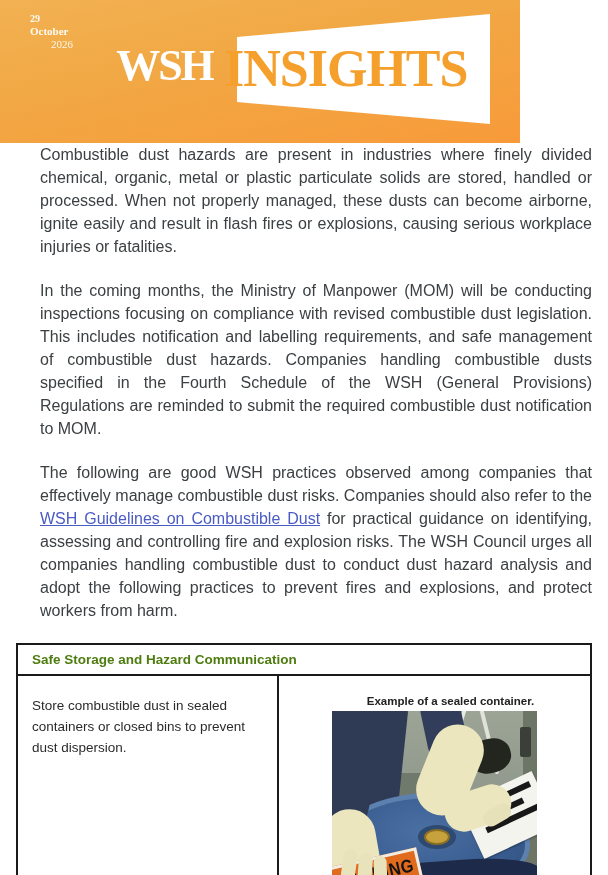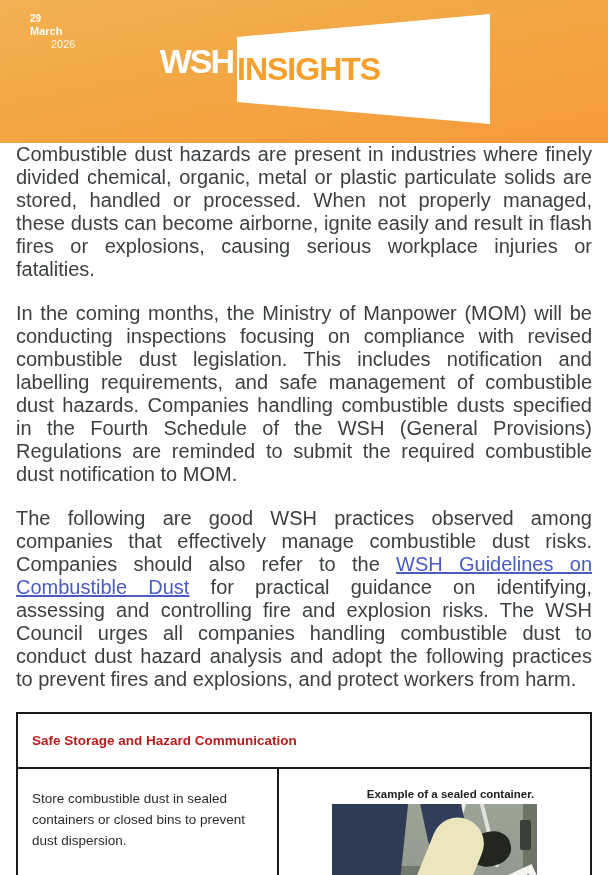--- a/index.html
+++ b/index.html
@@ -4,61 +4,63 @@
 <style>
   * { margin:0; padding:0; box-sizing:border-box; }
   html,body { background:#ffffff; }
   body {
     width:608px; height:875px; overflow:hidden; position:relative;
     font-family:"Liberation Sans", sans-serif;
   }
 
   
   .banner {
-    position:relative; width:608px; height:143px;
+    position:relative; width:520px; height:143px;
     background:linear-gradient(168deg, #F3B153 0%, #F1A945 38%, #F89A3A 100%);
+    font-family:Liberation Serif, serif;
   }
   .issue-date { position:absolute; left:30px; top:12px; color:#FCFBF4; line-height:13px; }
   .issue-day   { font-size:10px; font-weight:600; }
   .issue-month { font-size:11px; font-weight:700; }
   .issue-year  { font-size:11px; font-weight:400; opacity:.95;margin-left:21px; }
 
   .logo-wsh {
-    position:absolute; left:96px; top:44px; width:137px; text-align:right;
-    font-size:34px; font-weight:700; color:#FFFFFF; letter-spacing:-2px; line-height:1;
+    position:absolute; left:96px; top:44px; width:137px; text-align:center;
+    font-size:44px; font-weight:700; color:#FFFFFF; letter-spacing:-2px; line-height:1;
   }
   .logo-shape {
     position:absolute; left:237px; top:14px; width:253px; height:110px;
     background:#FFFFFF;
     clip-path:polygon(0 21%, 100% 0, 100% 100%, 0 80%);
   }
   .logo-insights {
-    position:absolute; left:237px; top:14px; width:258px; height:110px;
+    position:absolute; left:224px; top:14px; width:258px; height:110px;
     display:flex; align-items:center;
-    font-size:32px; font-weight:700; color:#F5A02C; letter-spacing:-1px; line-height:1;
+    font-size:52px; font-weight:700; color:#F5A02C; letter-spacing:-1px; line-height:1;
   }
 
   
   main { padding:0 16px; }
   .article-title {
     margin-top:19px; margin-bottom:33px; text-align:center;
     font-size:17px; font-weight:700; color:#1D1D1D;
   }
   .body-par {
-    text-align:justify; font-size:20px; line-height:23px; color:#3C4043;
+    text-align:justify; font-size:16px; line-height:23px; color:#3C4043;
     margin-bottom:21px;
+    margin-left:24px;
   }
   .doc-link { color:#4A5BC4; text-decoration:underline; cursor:pointer; }
 
   
   .practices-table { width:576px; border-collapse:collapse; margin-top:5px; }
   .practices-table th, .practices-table td { border:2px solid #1A1A1A; }
   .section-header {
-    text-align:left; padding:19px 14px; font-size:13.5px;
-    color:#b91c1c; font-weight:700;
+    text-align:left; padding:7px 14px; font-size:13.5px;
+    color:#4d7c0f; font-weight:700;
   }
   .cell-practice {
     width:261px; height:297px; vertical-align:top; padding:19px 14px;
     font-size:13.5px; line-height:21px; color:#2B2B2B; text-align:left;
   }
   .cell-example { vertical-align:top; padding-top:19px; text-align:center; }
   .photo-caption { font-size:11.5px; font-weight:600; color:#222222; margin-bottom:4px;margin-left:32px; }
 
   
   .photo {
@@ -98,21 +100,21 @@
   .ph-finger-3 { left:42px; top:145px; width:13px; height:33px; background:#E9E3BC; border-radius:7px; transform:rotate(-2deg); }
 </style>
 </head>
 <body>
 
 <div>
 
   <header class="banner">
     <div class="issue-date">
       <div class="issue-day">29</div>
-      <div class="issue-month">March</div>
+      <div class="issue-month">October</div>
       <div class="issue-year">2026</div>
     </div>
     <div>
       <span class="logo-wsh">WSH</span>
       <div class="logo-shape"></div>
       <span class="logo-insights">INSIGHTS</span>
     </div>
   </header>
 
   <main>

